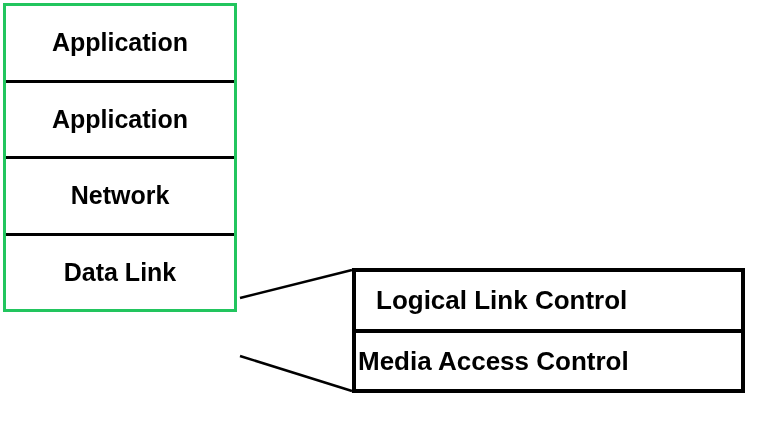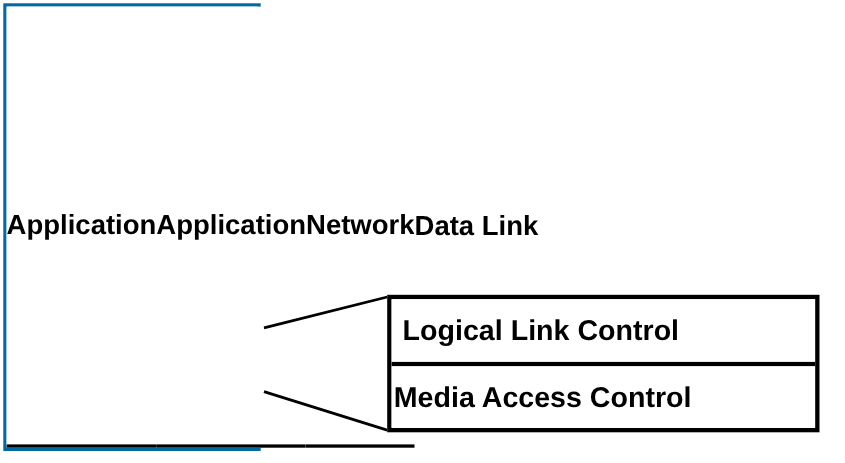--- a/index.html
+++ b/index.html
@@ -22,25 +22,26 @@
     background: #ffffff;
     overflow: hidden;
   }
 
   
   #osi-stack {
     position: absolute;
     left: 3px;
     top: 3px;
     width: 234px;
-    height: 407px;
-    border: 3px solid #0369a1;
+    height: 309px;
+    border: 3px solid #22c55e;
     box-sizing: border-box;
     background: #ffffff;
     display: flex;
+    flex-direction: column;
   }
   .layer-row {
     flex: 1 1 0;
     display: flex;
     align-items: center;
     justify-content: center;
     border-bottom: 3px solid #000000;
     box-sizing: border-box;
     background: #ffffff;
   }
@@ -70,21 +71,21 @@
     flex-direction: column;
   }
   .sublayer-row {
     flex: 1 1 0;
     display: flex;
     align-items: center;
     justify-content: flex-start;
     border-bottom: 4px solid #000000;
     box-sizing: border-box;
     background: #ffffff;
-    padding-left: 10px;
+    padding-left: 20px;
   }
   .sublayer-row:last-child {
     border-bottom: none;
     padding-left: 2px;
   }
   .sublayer-label {
     font-size: 26px;
     font-weight: bold;
     color: #000000;
     line-height: 1;

